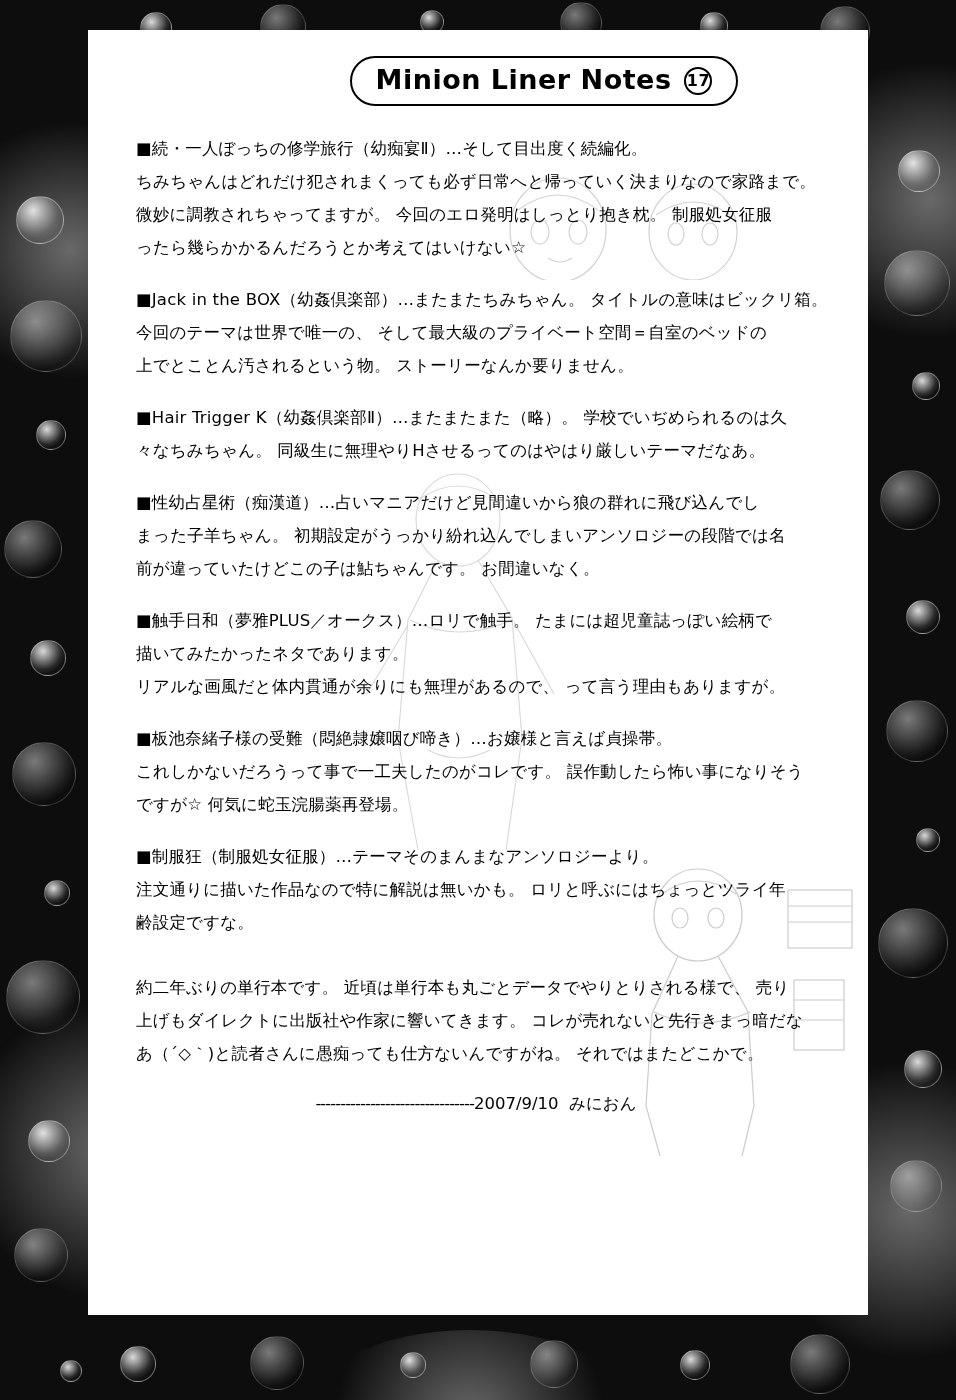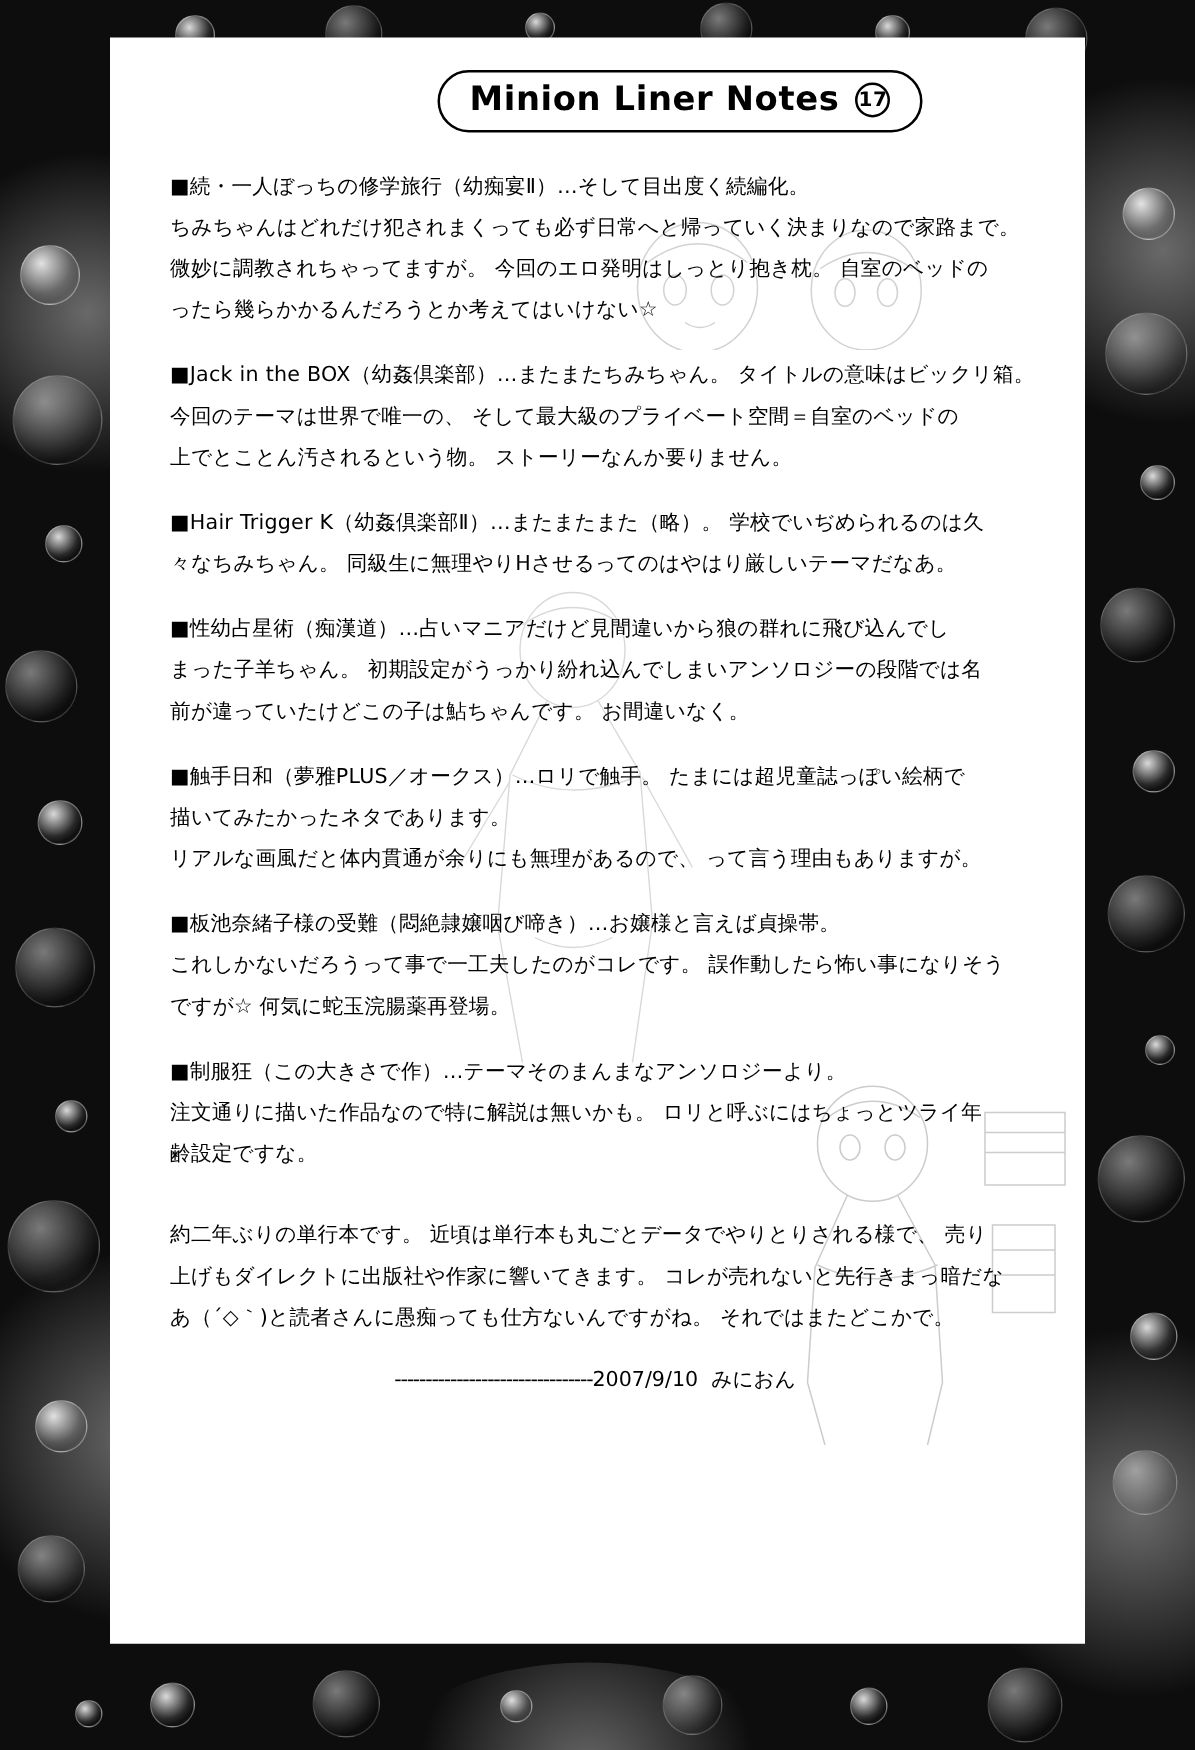--- a/index.html
+++ b/index.html
@@ -231,21 +231,21 @@
         <span>Minion Liner Notes</span>
         <span class="circled">17</span>
       </div>
     </div>
 
     <div id="body-text">
 
       <div class="para">
         <div class="line heading">■続・一人ぼっちの修学旅行（幼痴宴Ⅱ）…そして目出度く続編化。</div>
         <div class="line">ちみちゃんはどれだけ犯されまくっても必ず日常へと帰っていく決まりなので家路まで。</div>
-        <div class="line">微妙に調教されちゃってますが。 今回のエロ発明はしっとり抱き枕。 自室のベッドの</div>
+        <div class="line">微妙に調教されちゃってますが。 今回のエロ発明はしっとり抱き枕。 制服処女征服</div>
         <div class="line">ったら幾らかかるんだろうとか考えてはいけない☆</div>
       </div>
 
       <div class="para">
         <div class="line heading">■Jack in the BOX（幼姦倶楽部）…またまたちみちゃん。 タイトルの意味はビックリ箱。</div>
         <div class="line">今回のテーマは世界で唯一の、 そして最大級のプライベート空間＝自室のベッドの</div>
         <div class="line">上でとことん汚されるという物。 ストーリーなんか要りません。</div>
       </div>
 
       <div class="para">
@@ -265,21 +265,21 @@
         <div class="line">リアルな画風だと体内貫通が余りにも無理があるので、 って言う理由もありますが。</div>
       </div>
 
       <div class="para">
         <div class="line heading">■板池奈緒子様の受難（悶絶隷嬢咽び啼き）…お嬢様と言えば貞操帯。</div>
         <div class="line">これしかないだろうって事で一工夫したのがコレです。 誤作動したら怖い事になりそう</div>
         <div class="line">ですが☆ 何気に蛇玉浣腸薬再登場。</div>
       </div>
 
       <div class="para">
-        <div class="line heading">■制服狂（この大きさで作）…テーマそのまんまなアンソロジーより。</div>
+        <div class="line heading">■制服狂（制服処女征服）…テーマそのまんまなアンソロジーより。</div>
         <div class="line">注文通りに描いた作品なので特に解説は無いかも。 ロリと呼ぶにはちょっとツライ年</div>
         <div class="line">齢設定ですな。</div>
       </div>
 
       <div class="para" id="closing">
         <div class="line">約二年ぶりの単行本です。 近頃は単行本も丸ごとデータでやりとりされる様で、 売り</div>
         <div class="line">上げもダイレクトに出版社や作家に響いてきます。 コレが売れないと先行きまっ暗だな</div>
         <div class="line">あ（´◇｀)と読者さんに愚痴っても仕方ないんですがね。 それではまたどこかで。</div>
       </div>
 

